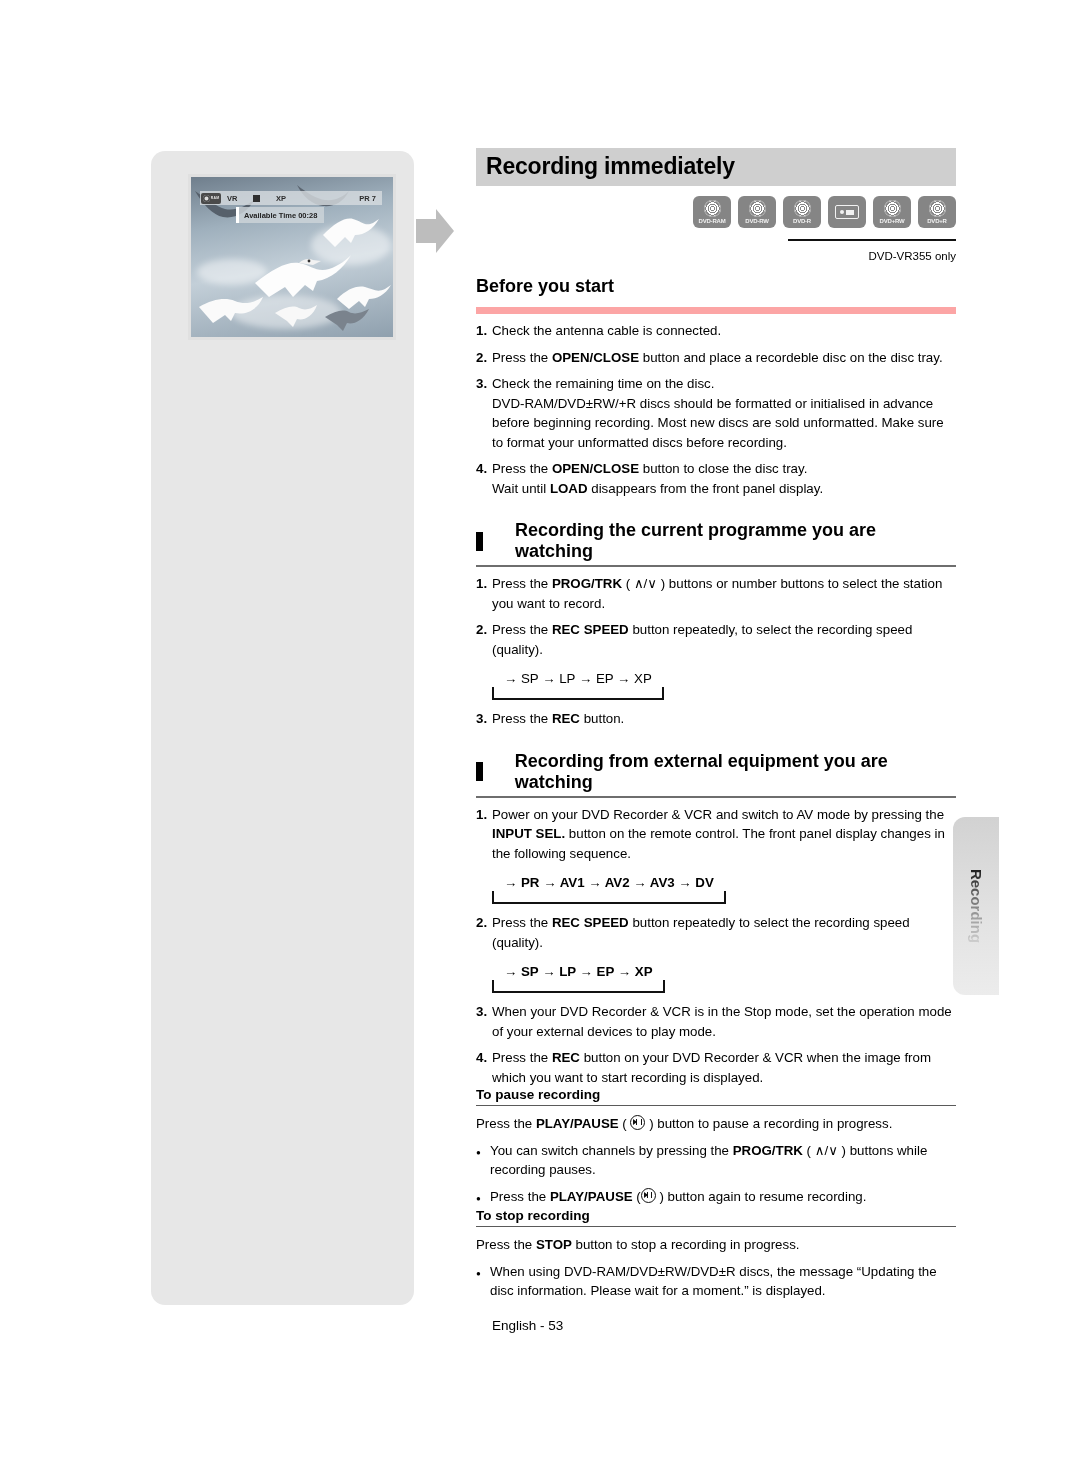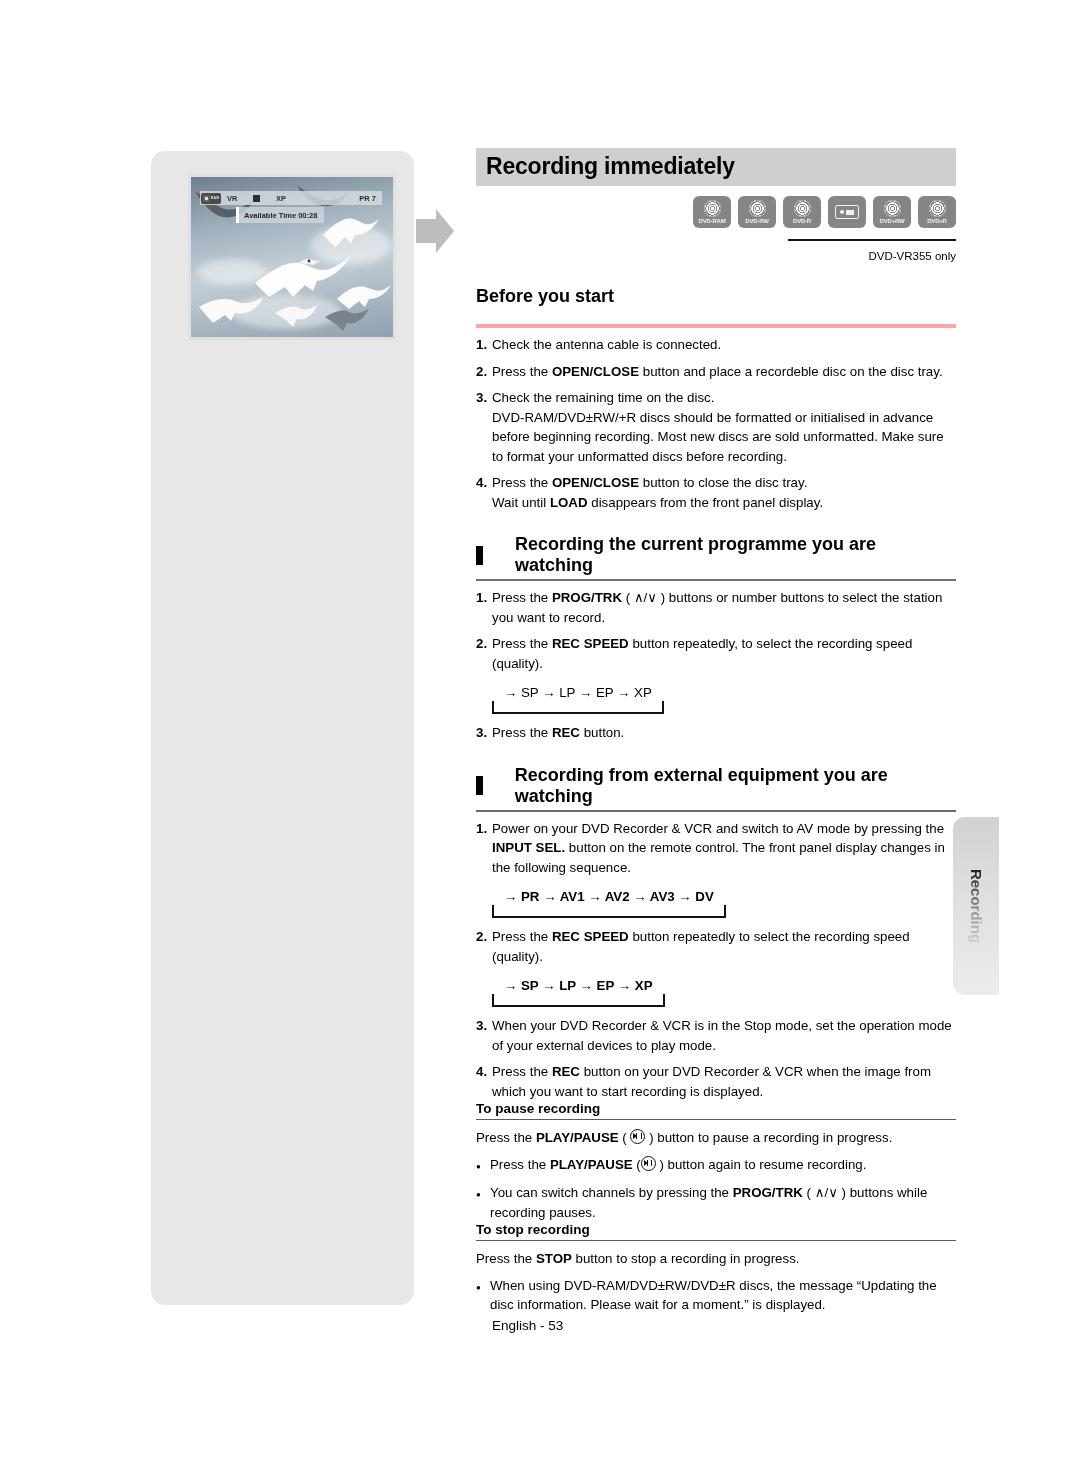--- a/index.html
+++ b/index.html
@@ -94,22 +94,22 @@
   #vr355-wrap{
     text-align:right;margin-top:2px;
   }
   #vr355-rule{
     display:inline-block;width:168px;height:2px;background:#111;vertical-align:middle;
   }
   #vr355-note{font-size:11.5px;margin-top:2px;}
 
   
   .h2{
-    font-size:18px;font-weight:bold;margin-top:24px;
-    border-bottom:4px solid #fca5a5;padding-bottom:17px;
+    font-size:18px;font-weight:bold;margin-top:14px;
+    border-bottom:7px solid #fca5a5;padding-bottom:10px;
   }
   .h2-bar{
     font-size:18px;font-weight:bold;margin-top:22px;
     border-bottom:2px solid #6e6e6e;padding-bottom:3px;
     display:flex;align-items:center;gap:23px;
   }
   .h2-bar .marker{
     display:inline-block;width:7px;height:19px;background:#000;margin-right:9px;
   }
   .h3{
@@ -359,25 +359,25 @@
     <span class="txt">Press the <b>REC</b> button on your DVD Recorder &amp; VCR when the image from which you want to start recording is displayed.</span>
   </div>
 
   
   <div class="h3">To pause recording</div>
   <div class="plain">
     <span>Press the </span><b>PLAY/PAUSE</b> ( <span class="ppicon"></span><span> ) button to pause a recording in progress.</span>
   </div>
   <div class="bullet">
     <span class="dot"></span>
-    <span class="txt"><span>Press the </span><b>PLAY/PAUSE</b> (<span class="ppicon"></span><span> ) button again to resume recording.</span></span>
+    <span class="txt">You can switch channels by pressing the <b>PROG/TRK</b> ( ∧/∨ ) buttons while recording pauses.</span>
   </div>
   <div class="bullet">
     <span class="dot"></span>
-    <span class="txt">You can switch channels by pressing the <b>PROG/TRK</b> ( ∧/∨ ) buttons while recording pauses.</span>
+    <span class="txt"><span>Press the </span><b>PLAY/PAUSE</b> (<span class="ppicon"></span><span> ) button again to resume recording.</span></span>
   </div>
 
   
   <div class="h3">To stop recording</div>
   <div class="plain">Press the <b>STOP</b> button to stop a recording in progress.</div>
   <div class="bullet">
     <span class="dot"></span>
     <span class="txt">When using DVD-RAM/DVD±RW/DVD±R discs, the message “Updating the disc information. Please wait for a moment.” is displayed.</span>
   </div>
 

